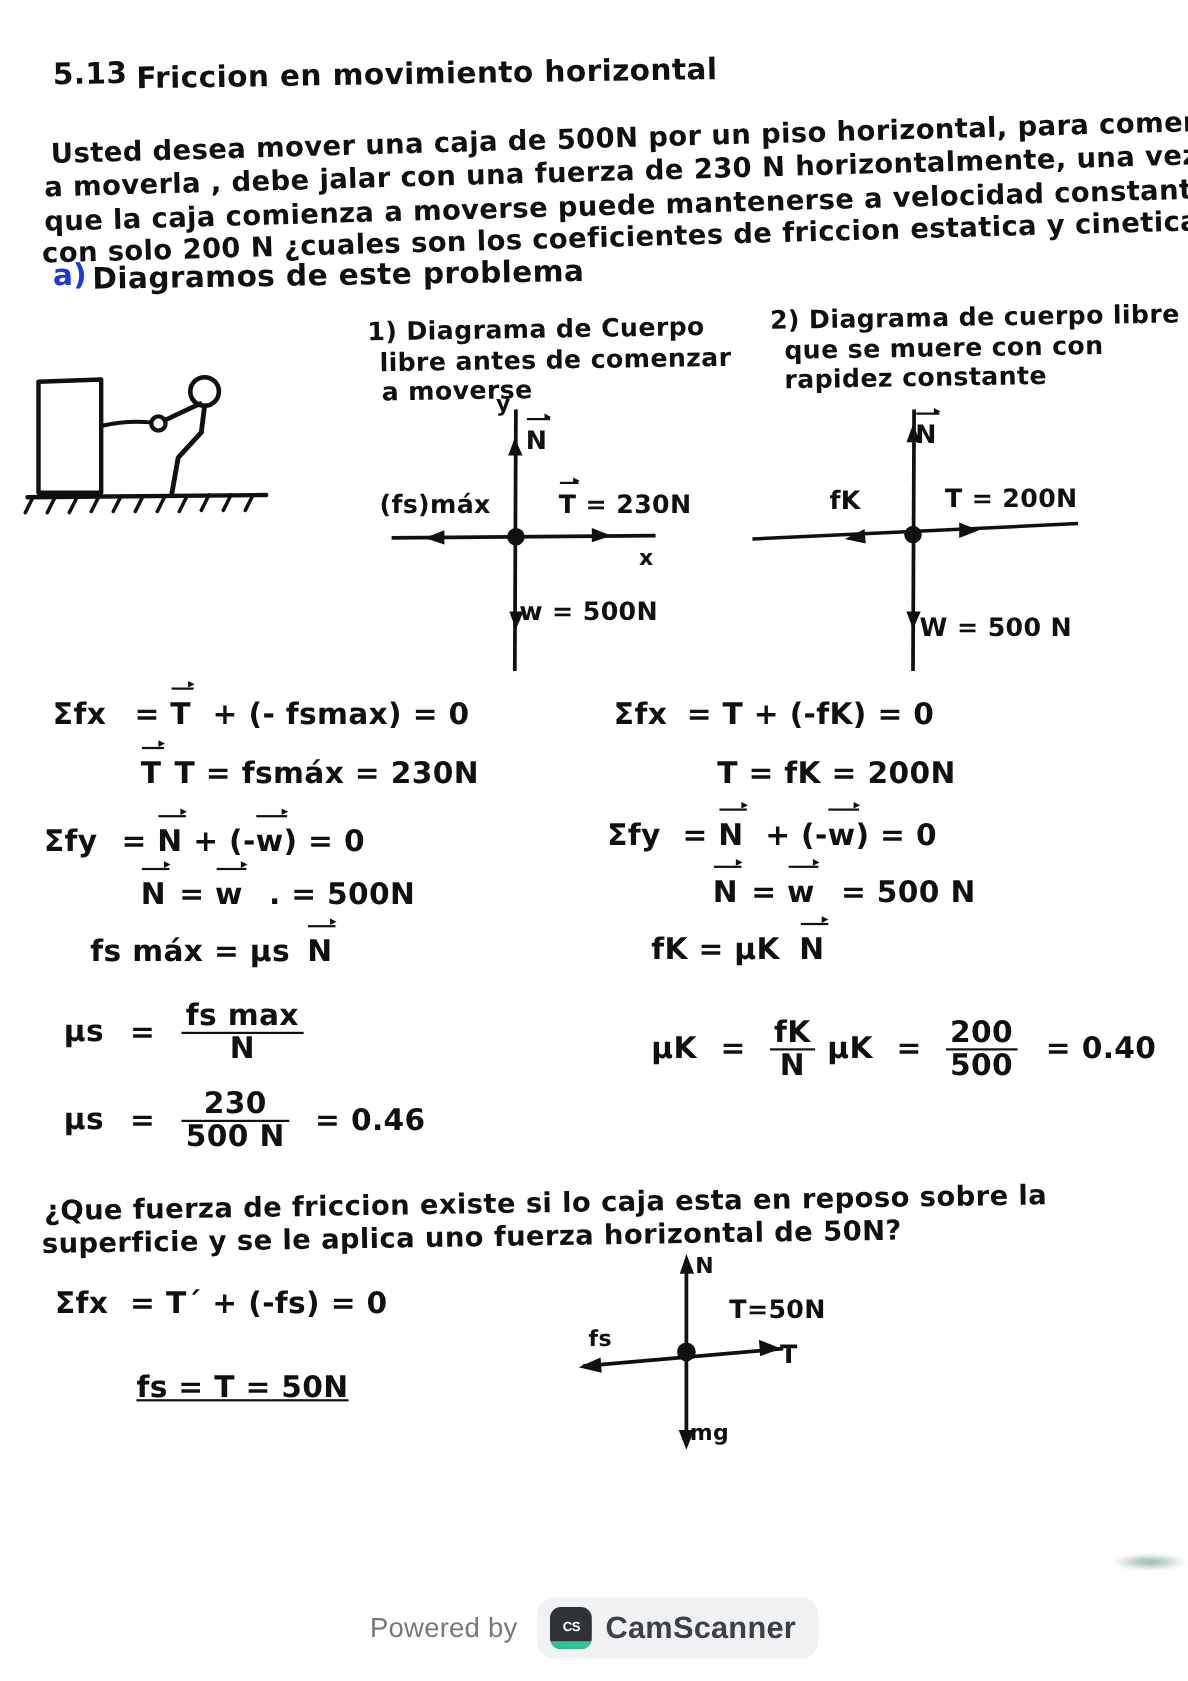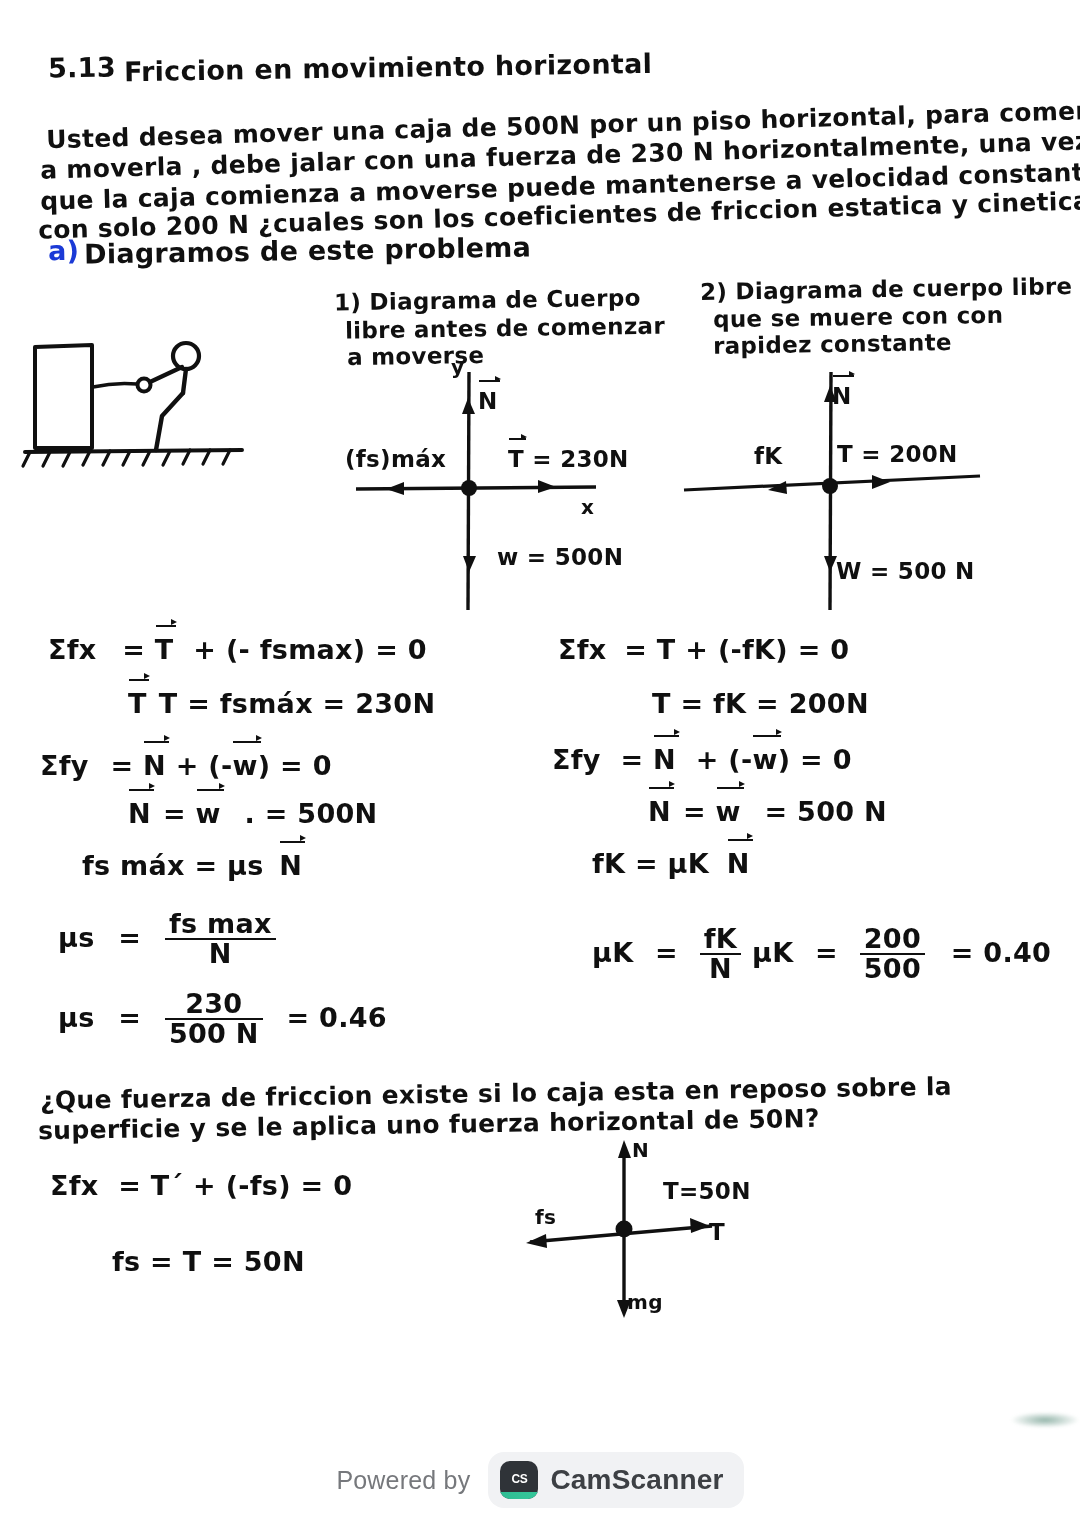--- a/index.html
+++ b/index.html
@@ -204,34 +204,34 @@
 
   <path d="M226,115 L208,108 L208,121 Z" fill="#101010"></path>
 
   <circle cx="139" cy="116" r="8" fill="#101010"></circle>
 </svg>
 <div class="hw t-sm sk0" style="left:451px; top:357px;">y</div>
 <div class="hw t-sm sk0" style="left:581px; top:497px;">x</div>
 <div class="hw t-lbl sk0" style="left:478px; top:390px;"><span class="vec">N</span></div>
 <div class="hw t-lbl sk0" style="left:345px; top:448px;">(fs)máx</div>
 <div class="hw t-lbl sk0" style="left:508px; top:448px;"><span class="vec">T</span><span>&nbsp;= 230N</span></div>
-<div class="hw t-lbl sk0" style="left:497px; top:546px;">w = 500N</div>
+<div class="hw t-lbl sk0" style="left:472px; top:546px;">w = 500N</div>
 
 <svg class="canvas" style="left:680px; top:372px;" width="340" height="240" viewBox="0 0 340 240">
   <path d="M151,0 L150,238" fill="none" stroke="#101010" stroke-width="3.4"></path>
   <path d="M4,118 L300,104" fill="none" stroke="#101010" stroke-width="3.2"></path>
   <path d="M150,14 L144,30 L157,30 Z" fill="#101010"></path>
   <path d="M150,200 L144,184 L157,184 Z" fill="#101010"></path>
   <path d="M88,118 L106,109 L107,122 Z" fill="#101010"></path>
   <path d="M210,110 L192,103 L192,117 Z" fill="#101010"></path>
   <circle cx="150" cy="114" r="8" fill="#101010"></circle>
 </svg>
 <div class="hw t-lbl sk0" style="left:832px; top:385px;"><span class="vec">N</span></div>
 <div class="hw t-lbl sk0" style="left:754px; top:445px;">fK</div>
-<div class="hw t-lbl sk0" style="left:837px; top:443px;">T = 200N</div>
+<div class="hw t-lbl sk0" style="left:859px; top:443px;">T = 200N</div>
 <div class="hw t-lbl sk0" style="left:836px; top:560px;">W = 500 N</div>
 
 <div class="hw t-eq sk0" style="left:48px; top:636px;">
   <span>Σfx</span>
   <span style="margin-left:16px;">= </span><span class="vec">T</span>
   <span style="margin-left:10px;">+ (- fsmax) = 0</span>
 </div>
 <div class="hw t-eq sk0" style="left:128px; top:690px;">
   <span class="vec">T</span><span style="margin-left:12px;">T  =  fsmáx  = 230N</span>
 </div>
@@ -288,21 +288,21 @@
   <span style="margin-left:16px;margin-top:22px;">= 0.40</span>
 </div>
 
 <div class="hw t-body sk1" style="left:40px; top:1081px;">¿Que  fuerza  de   friccion  existe  si  lo  caja  esta  en  reposo  sobre  la</div>
 <div class="hw t-body sk1" style="left:38px; top:1112px;">superficie y   se le  aplica  uno  fuerza  horizontal  de  50N?</div>
 
 <div class="hw t-eq sk0" style="left:50px; top:1172px;">
   <span>Σfx</span>
   <span style="margin-left:10px;">= T´ + (-fs) = 0</span>
 </div>
-<div class="hw t-eq sk0" style="left:112px; top:1248px;">fs = T   = 50N</div>
+<div class="hw t-eq sk0" style="left:124px; top:1248px;text-decoration:underline;">fs = T   = 50N</div>
 
 <svg class="canvas" style="left:500px; top:1130px;" width="330" height="210" viewBox="0 0 330 210">
   <path d="M124,20 L124,182" fill="none" stroke="#101010" stroke-width="3.4"></path>
   <path d="M30,112 L212,96" fill="none" stroke="#101010" stroke-width="3.4"></path>
   <path d="M124,10 L118,28 L131,28 Z" fill="#101010"></path>
   <path d="M124,188 L117,170 L131,170 Z" fill="#101010"></path>
   <path d="M26,113 L46,104 L47,118 Z" fill="#101010"></path>
   <path d="M210,96 L190,88 L191,103 Z" fill="#101010"></path>
   <circle cx="124" cy="99" r="8.5" fill="#101010"></circle>
 </svg>

